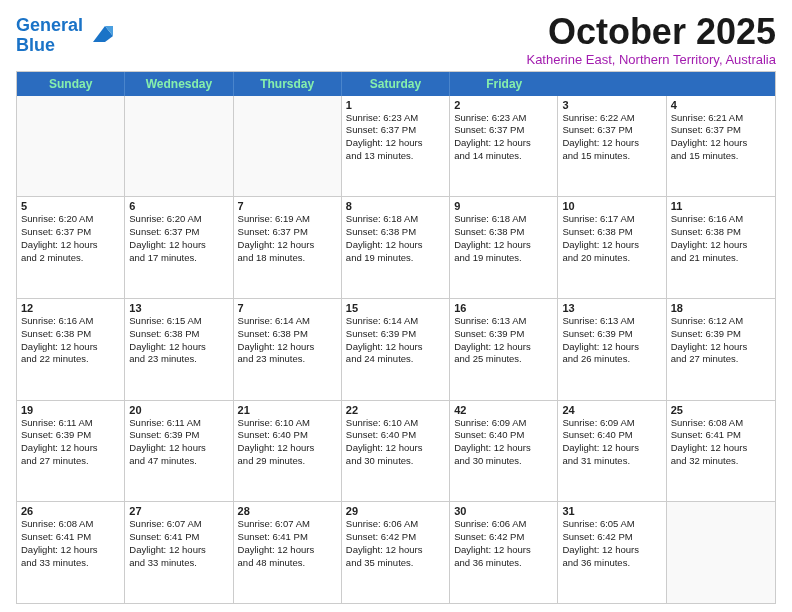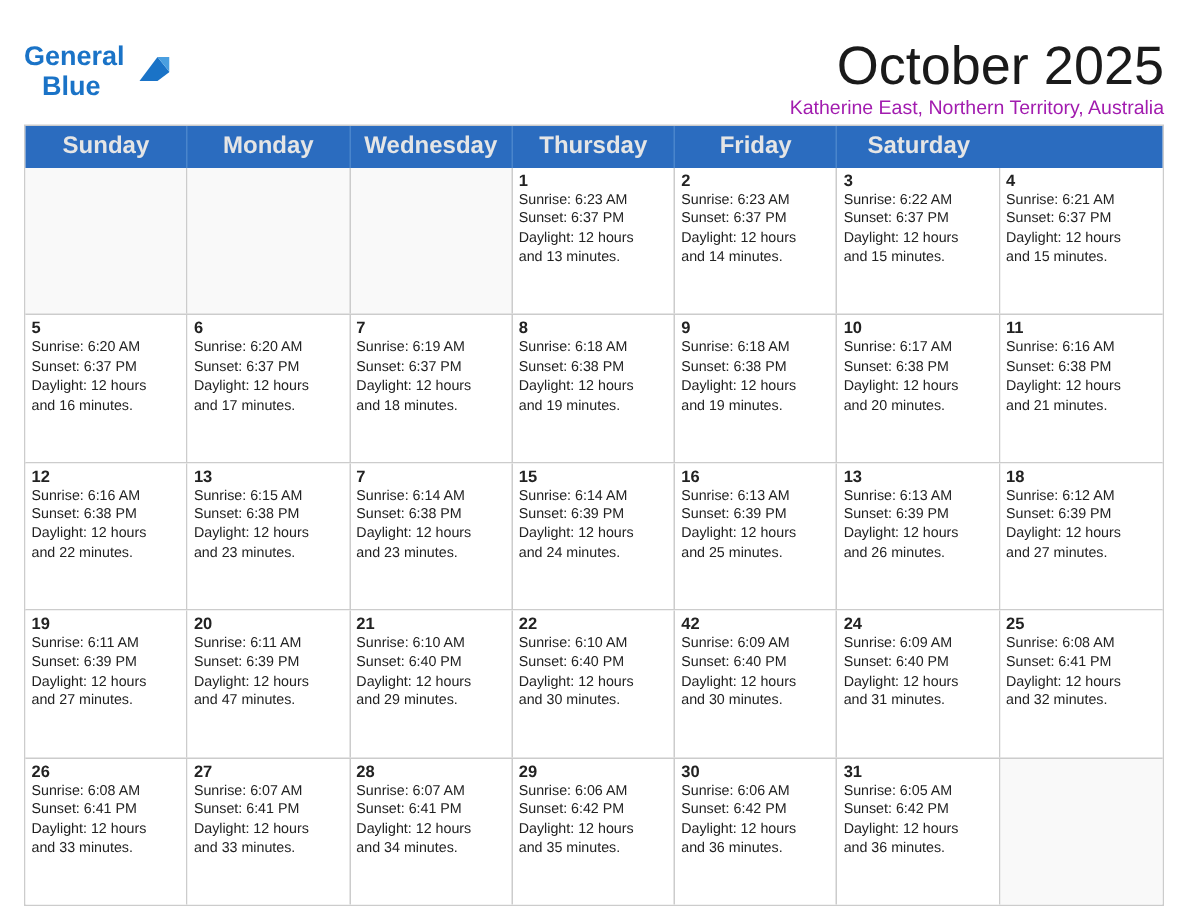--- a/index.html
+++ b/index.html
@@ -6,21 +6,21 @@
     body {
       font-family: Arial, sans-serif;
       background: #fff;
       width: 792px;
       height: 612px;
       overflow: hidden;
     }
     .page {
       width: 792px;
       height: 612px;
-      padding: 24px 16px 8px 16px;
+      padding: 12px 16px 8px 16px;
       display: flex;
       flex-direction: column;
     }
     .header {
       display: flex;
       align-items: flex-start;
       justify-content: space-between;
       margin-bottom: 4px;
     }
     .logo {
@@ -40,42 +40,42 @@
     .logo-icon {
       width: 28px;
       height: 28px;
       margin-left: 2px;
     }
     .title-block {
       text-align: right;
     }
     .month-title {
       font-size: 36px;
-      font-weight: normal;
+      font-weight: bold;
       color: #1a1a1a;
       line-height: 1.1;
     }
     .subtitle {
       font-size: 13px;
       color: #a21caf;
     }
     .calendar {
       flex: 1;
       display: flex;
       flex-direction: column;
       border: 1px solid #ccc;
     }
     .cal-header {
       display: grid;
       grid-template-columns: repeat(7, 1fr);
       background: #2b6cbf;
     }
     .cal-header-cell {
-      color: #e5e5e5;
-      font-size: 16px;
+      color: #86efac;
+      font-size: 12px;
       font-weight: bold;
       text-align: center;
       padding: 5px 2px;
       border-right: 1px solid #4a85cc;
     }
     .cal-header-cell:last-child { border-right: none; }
     .cal-body {
       flex: 1;
       display: flex;
       flex-direction: column;
@@ -110,41 +110,40 @@
 </head>
 <body>
 
 <div class="page">
   <div class="header">
     <div class="logo">
       <div>
         <div class="logo-text">
           <span>General</span>
         </div>
-        <div class="logo-text" style="color:#1a73c7;margin-left:12px;">Blue</div>
+        <div class="logo-text" style="color:#1a73c7;">Blue</div>
       </div>
       <svg class="logo-icon" viewBox="0 0 28 28">
         <polygon points="8,20 20,4 28,14 20,20" fill="#1a73c7"></polygon>
         <polygon points="20,4 28,14 28,4" fill="#4a9fe0"></polygon>
       </svg>
     </div>
     <div class="title-block">
       <div class="month-title">October 2025</div>
       <div class="subtitle">Katherine East, Northern Territory, Australia</div>
     </div>
   </div>
 
   <div class="calendar">
     <div class="cal-header">
     <div class="cal-header-cell">Sunday</div>
-        <div class="cal-header-cell">Monday</div>
         <div class="cal-header-cell">Wednesday</div>
         <div class="cal-header-cell">Thursday</div>
+        <div class="cal-header-cell">Saturday</div>
         <div class="cal-header-cell">Friday</div>
-        <div class="cal-header-cell">Saturday</div>
       </div>
     <div class="cal-body">
     <div class="cal-row">
           <div class="cal-cell empty"></div>
           <div class="cal-cell empty"></div>
           <div class="cal-cell empty"></div>
           <div class="cal-cell">
             <div class="day-num">1</div>
             <div class="cell-line">Sunrise: 6:23 AM</div>
             <div class="cell-line">Sunset: 6:37 PM</div>
@@ -172,21 +171,21 @@
             <div class="cell-line">Daylight: 12 hours</div>
             <div class="cell-line">and 15 minutes.</div>
           </div>
         </div>
         <div class="cal-row">
           <div class="cal-cell">
             <div class="day-num">5</div>
             <div class="cell-line">Sunrise: 6:20 AM</div>
             <div class="cell-line">Sunset: 6:37 PM</div>
             <div class="cell-line">Daylight: 12 hours</div>
-            <div class="cell-line">and 16 minutes.</div>
+            <div class="cell-line">and 2 minutes.</div>
           </div>
           <div class="cal-cell">
             <div class="day-num">6</div>
             <div class="cell-line">Sunrise: 6:20 AM</div>
             <div class="cell-line">Sunset: 6:37 PM</div>
             <div class="cell-line">Daylight: 12 hours</div>
             <div class="cell-line">and 17 minutes.</div>
           </div>
           <div class="cal-cell">
             <div class="day-num">7</div>
@@ -339,21 +338,21 @@
             <div class="cell-line">Sunrise: 6:07 AM</div>
             <div class="cell-line">Sunset: 6:41 PM</div>
             <div class="cell-line">Daylight: 12 hours</div>
             <div class="cell-line">and 33 minutes.</div>
           </div>
           <div class="cal-cell">
             <div class="day-num">28</div>
             <div class="cell-line">Sunrise: 6:07 AM</div>
             <div class="cell-line">Sunset: 6:41 PM</div>
             <div class="cell-line">Daylight: 12 hours</div>
-            <div class="cell-line">and 34 minutes.</div>
+            <div class="cell-line">and 48 minutes.</div>
           </div>
           <div class="cal-cell">
             <div class="day-num">29</div>
             <div class="cell-line">Sunrise: 6:06 AM</div>
             <div class="cell-line">Sunset: 6:42 PM</div>
             <div class="cell-line">Daylight: 12 hours</div>
             <div class="cell-line">and 35 minutes.</div>
           </div>
           <div class="cal-cell">
             <div class="day-num">30</div>

